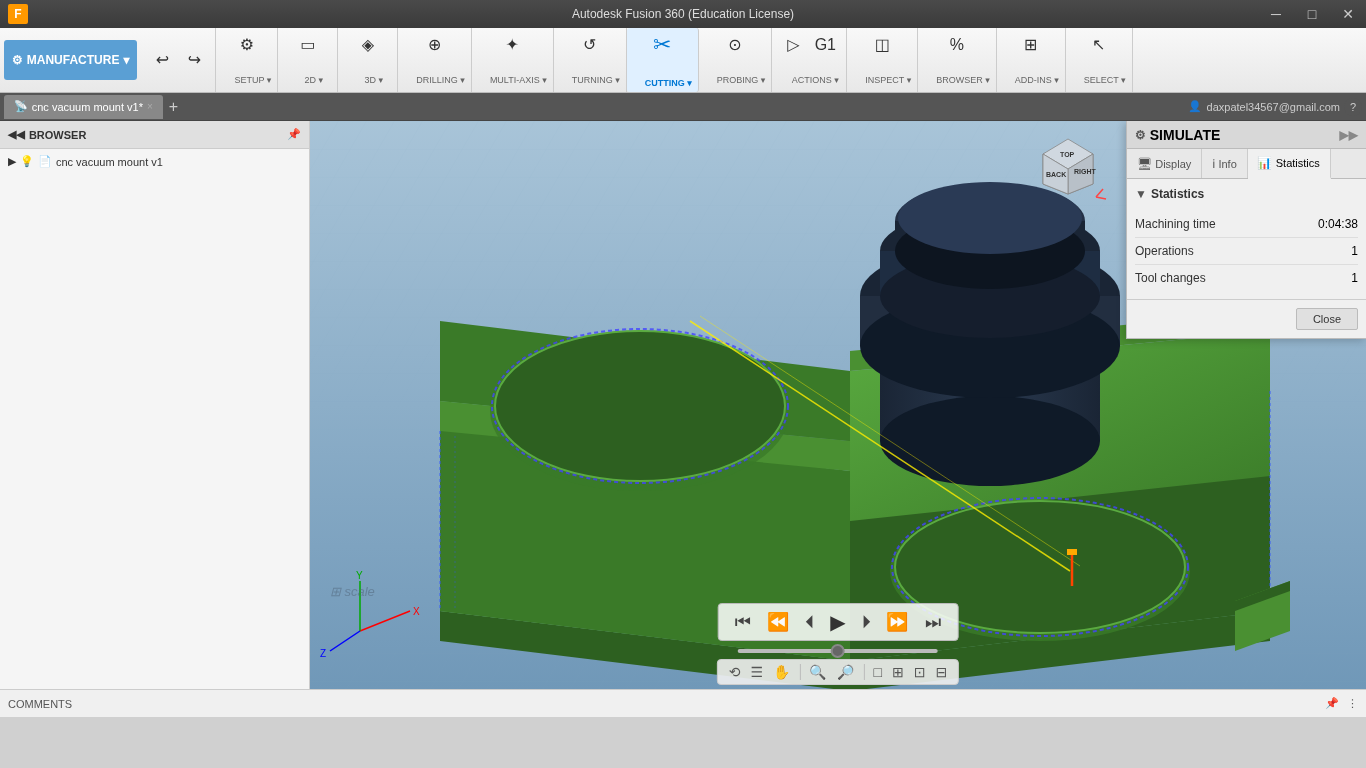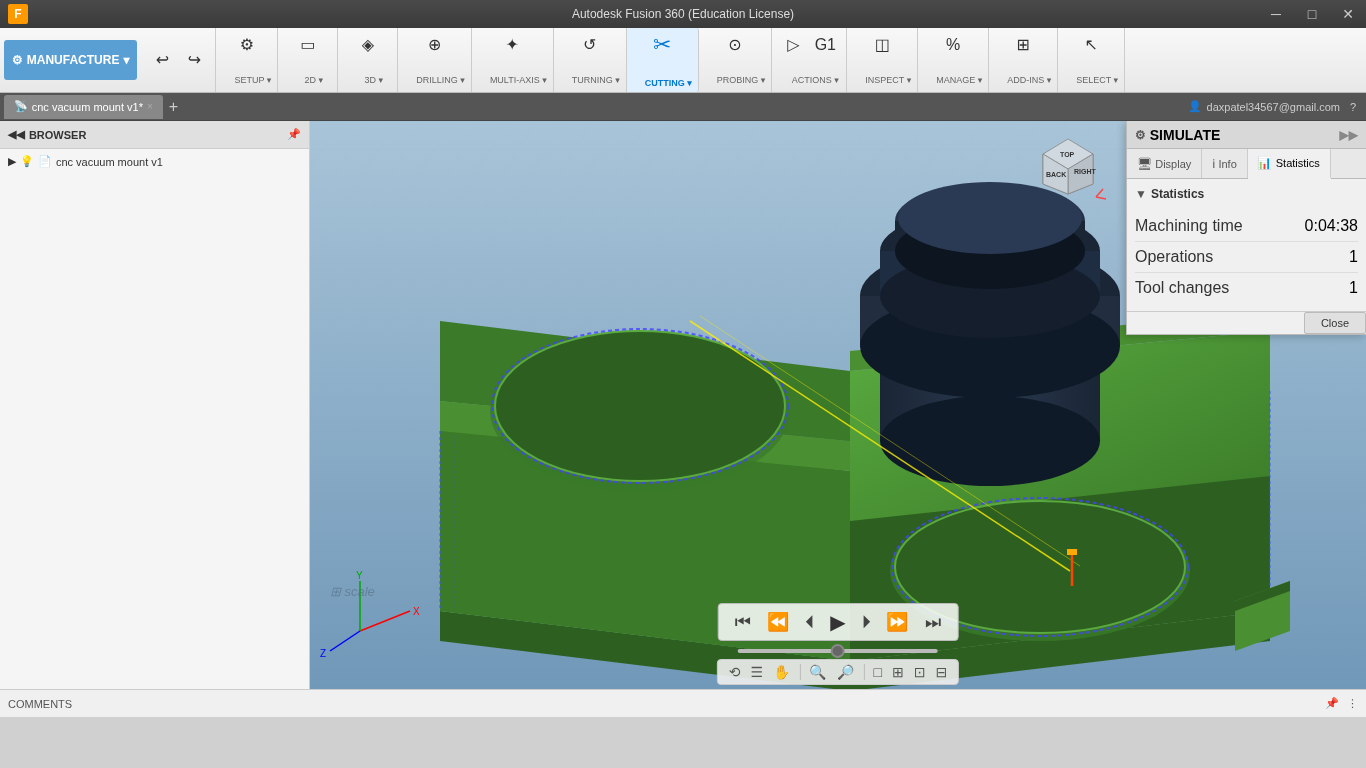--- a/index.html
+++ b/index.html
@@ -132,27 +132,27 @@
     .sim-tab-icon { font-size: 12px; }
 
     #simulate-content { padding: 8px; }
     .stats-header {
       display: flex; align-items: center; gap: 4px; font-size: 12px; font-weight: bold;
       color: #333; margin-bottom: 10px;
     }
     .stats-arrow { color: #555; }
     .stats-row {
       display: flex; justify-content: space-between; align-items: center;
-      padding: 6px 0; border-bottom: 1px solid #ddd; font-size: 16px;
+      padding: 6px 0; border-bottom: 1px solid #ddd; font-size: 12px;
     }
     .stats-label { color: #333; }
     .stats-value { color: #000; font-weight: 400; }
 
     #simulate-footer {
-      display: flex; justify-content: flex-end; border-top: 1px solid #ccc;
+      padding: 8px; display: flex; justify-content: flex-end; border-top: 1px solid #ccc;
     }
     .close-btn {
       padding: 4px 16px; background: #e0e0e0; border: 1px solid #bbb;
       border-radius: 2px; font-size: 11px; cursor: pointer; color: #333;
     }
 
     
     #playback {
       position: absolute; bottom: 36px; left: 50%; transform: translateX(-50%);
       display: flex; flex-direction: column; align-items: center; gap: 4px;
@@ -318,21 +318,21 @@
     <div class="toolbar-btn">
       <span class="toolbar-icon">◫</span>
     </div>
     <div class="toolbar-group-label">INSPECT ▾</div>
   </div>
 
   <div class="toolbar-group">
     <div class="toolbar-btn">
       <span class="toolbar-icon">%</span>
     </div>
-    <div class="toolbar-group-label">MANAGE ▾</div>
+    <div class="toolbar-group-label">BROWSER ▾</div>
   </div>
 
   <div class="toolbar-group">
     <div class="toolbar-btn">
       <span class="toolbar-icon">⊞</span>
     </div>
     <div class="toolbar-group-label">ADD-INS ▾</div>
   </div>
 
   <div class="toolbar-group">

